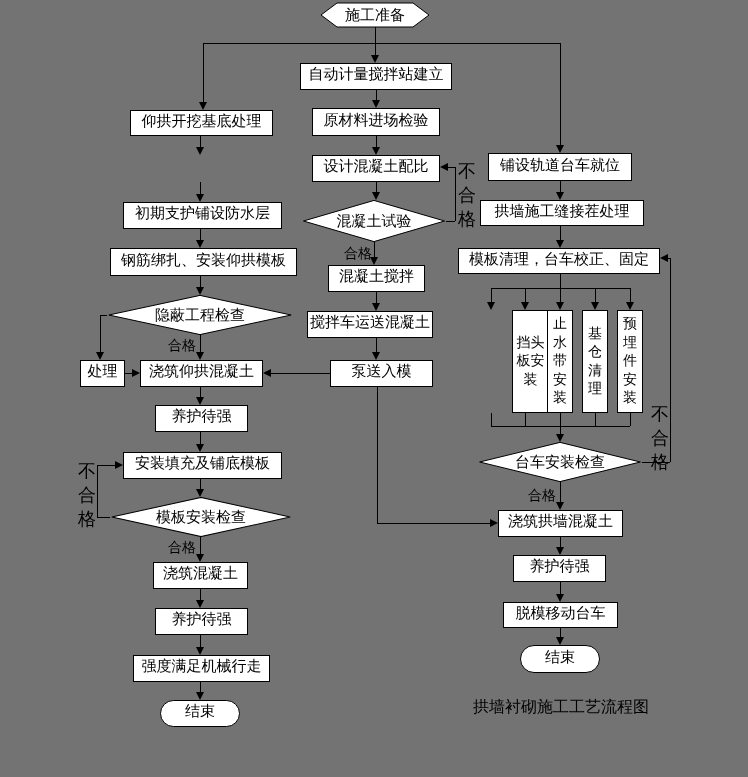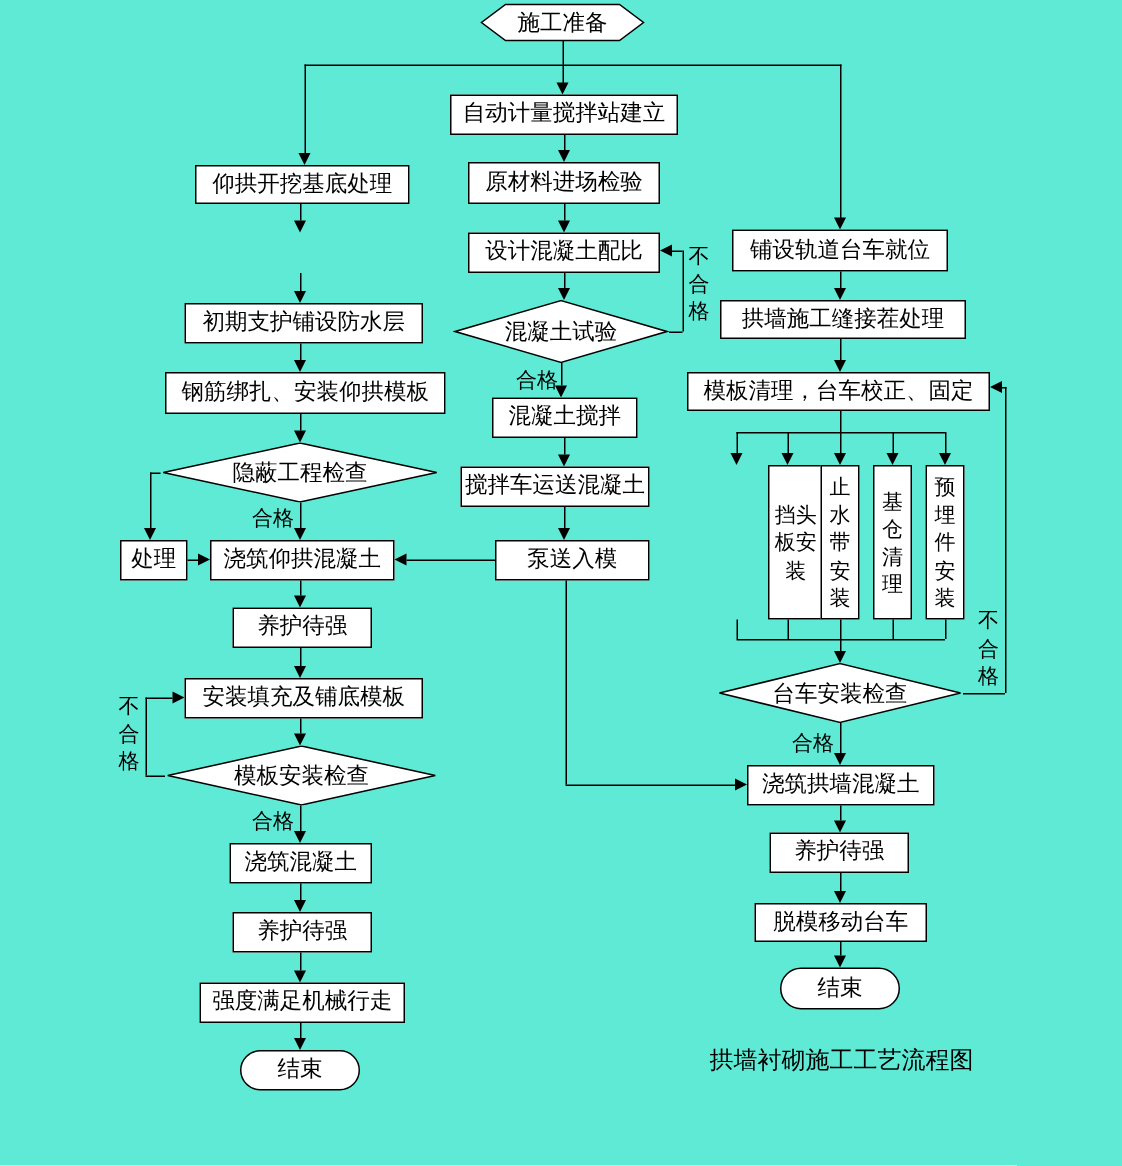--- a/index.html
+++ b/index.html
@@ -1,32 +1,32 @@
 <!DOCTYPE html>
 <html><head>
 <meta charset="utf-8">
 <style>
   html,body{margin:0;padding:0;background:#fff;}
-  #canvas{position:relative;width:748px;height:777px;background:#5eead4;
-    font-family:Liberation Sans, sans-serif;color:#000;overflow:hidden;}
+  #canvas{position:relative;width:748px;height:777px;background:#737373;
+    font-family:Liberation Mono, monospace;color:#000;overflow:hidden;}
   .box{position:absolute;border:1px solid #000;background:#fff;box-sizing:border-box;
     display:flex;align-items:center;justify-content:center;font-size:15px;white-space:nowrap;line-height:1.1;}
   .stadium{border-radius:14px;}
   .pbox{white-space:normal;word-break:break-all;font-size:14px;line-height:1.32;text-align:center;padding:1px 0;}
   .diamond,.hex{position:absolute;}
   .diamond svg,.hex svg{position:absolute;left:0;top:0;width:100%;height:100%;}
   .dl{position:absolute;left:0;top:0;right:0;bottom:0;display:flex;align-items:center;justify-content:center;font-size:15px;white-space:nowrap;}
   .hl{position:absolute;height:1px;background:#000;}
   .vl{position:absolute;width:1px;background:#000;}
   .ar{position:absolute;width:0;height:0;}
   .ar.d{border-left:4px solid transparent;border-right:4px solid transparent;border-top:8px solid #000;}
   .ar.r{border-top:4px solid transparent;border-bottom:4px solid transparent;border-left:8px solid #000;}
   .ar.l{border-top:4px solid transparent;border-bottom:4px solid transparent;border-right:8px solid #000;}
   .lbl{position:absolute;font-size:14px;white-space:nowrap;}
-  .vlbl{position:absolute;width:16px;font-size:14px;line-height:1.33;word-break:break-all;text-align:center;}
+  .vlbl{position:absolute;width:16px;font-size:18px;line-height:1.33;word-break:break-all;text-align:center;}
   .cap{position:absolute;font-size:16px;white-space:nowrap;}
 </style>
 </head>
 <body>
 
 <div id="canvas">
 
   <div class="hex" style="left:320px;top:2px;width:110px;height:26px">
     <svg viewBox="0 0 110 26" preserveAspectRatio="none">
       <polygon points="17,1 93,1 109,13 93,25 17,25 1,13" fill="#ffffff" stroke="#000000" stroke-width="1" vector-effect="non-scaling-stroke"></polygon>

